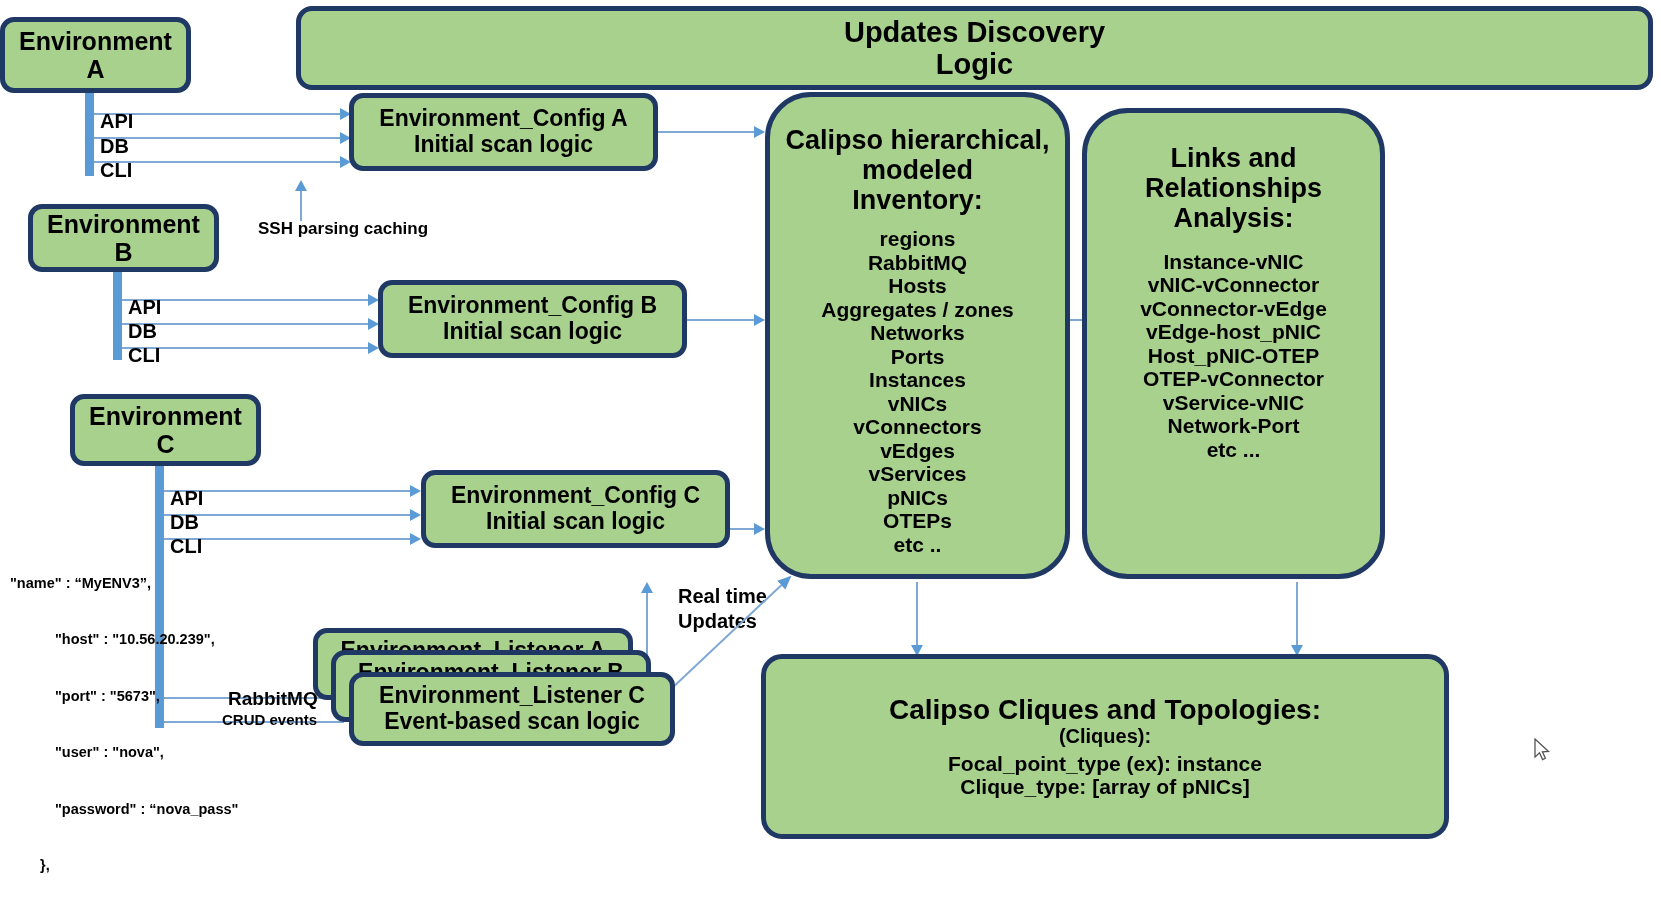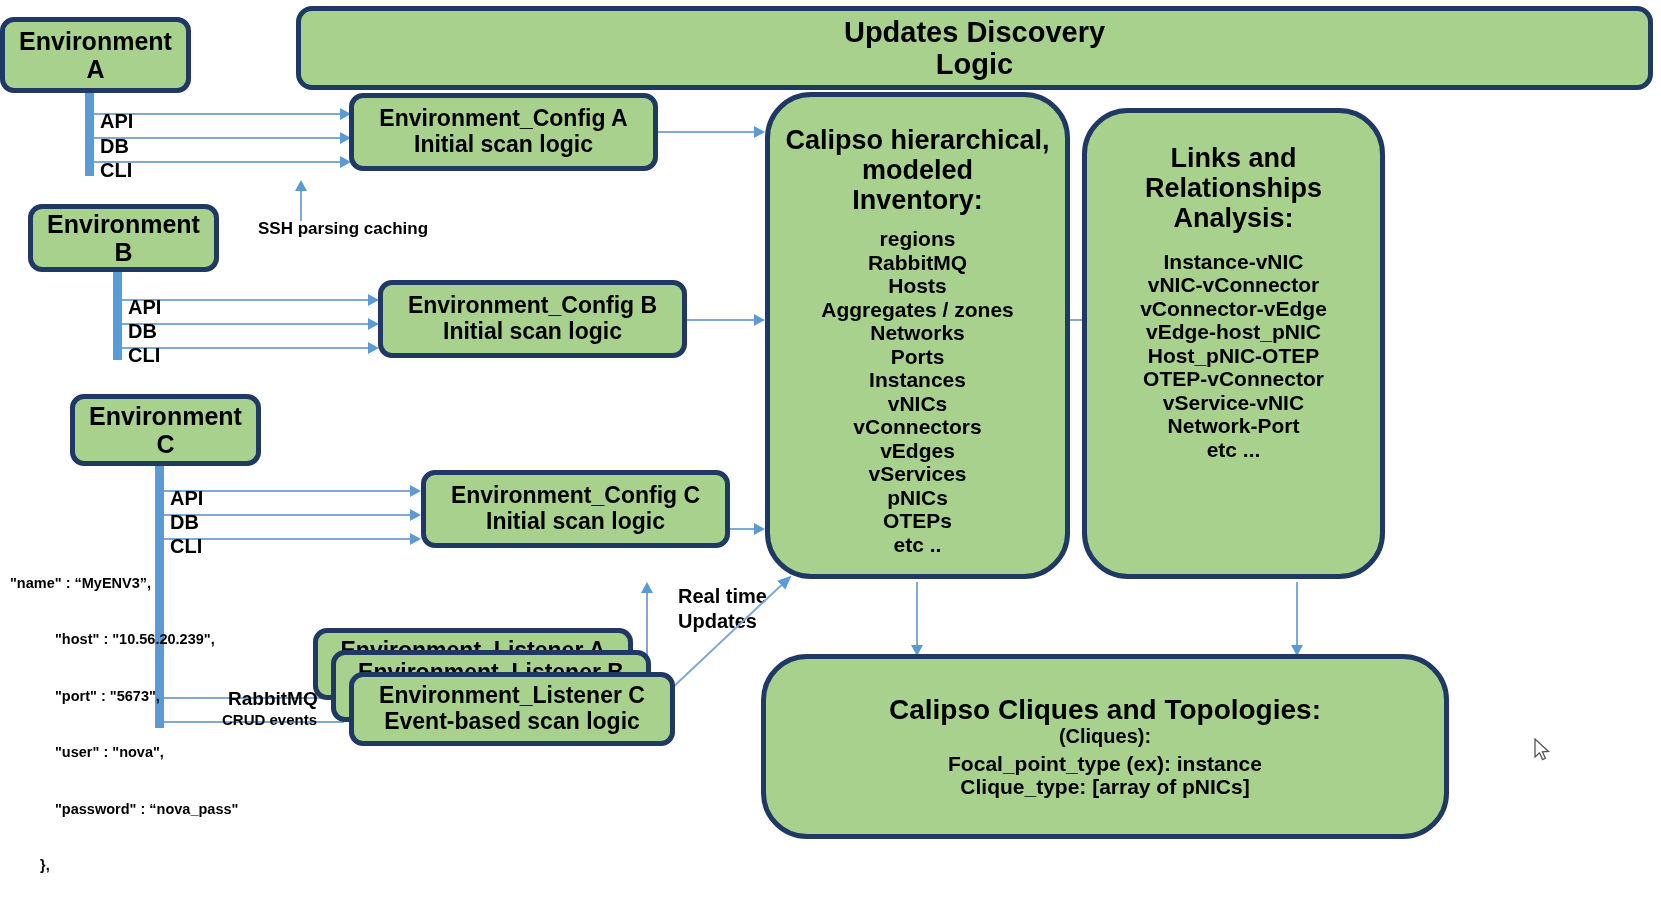--- a/index.html
+++ b/index.html
@@ -261,21 +261,21 @@
       <div class="inv-item">etc ...</div>
     </div>
   </div>
 
   <div class="arrow-v" style="left:916px; top:582px; height:65px;"></div>
   <div class="arrow-head-d" style="left:911px; top:645px;"></div>
 
   <div class="arrow-v" style="left:1296px; top:582px; height:65px;"></div>
   <div class="arrow-head-d" style="left:1291px; top:645px;"></div>
 
-  <div class="box roundy" style="left:761px; top:654px; width:688px; height:185px; justify-content:center;">
+  <div class="box roundy" style="left:761px; top:654px; width:688px; height:185px; justify-content:center;border-radius:21px;">
     <div class="list-wrap">
       <div style="font-size:28px;">Calipso Cliques and Topologies:</div>
       <div style="font-size:20px;">(Cliques):</div>
     </div>
     <div class="list-wrap" style="margin-top:4px;">
       <div style="font-size:21px;">Focal_point_type (ex): instance</div>
       <div style="font-size:21px;">Clique_type: [array of pNICs]</div>
     </div>
   </div>
 

